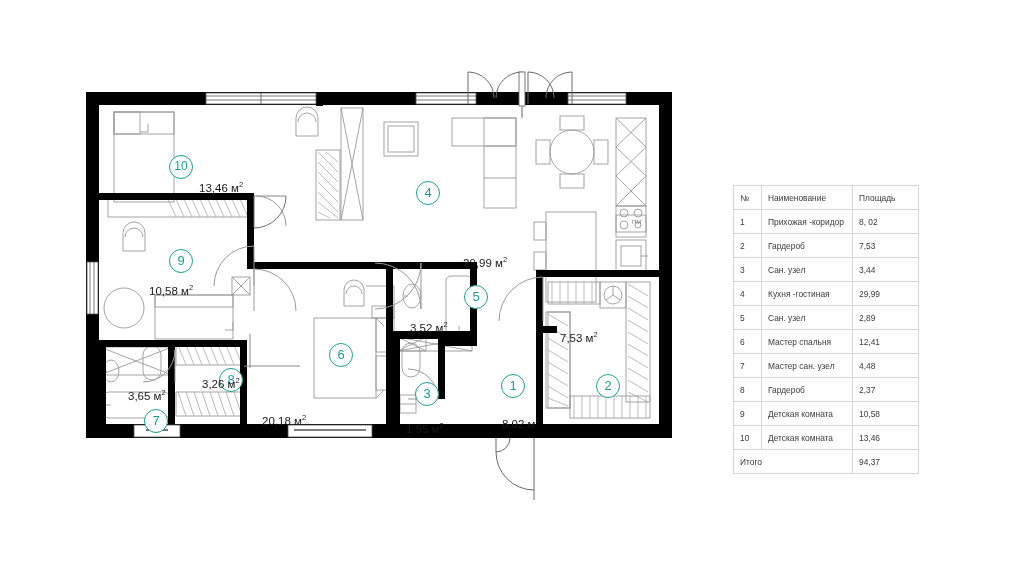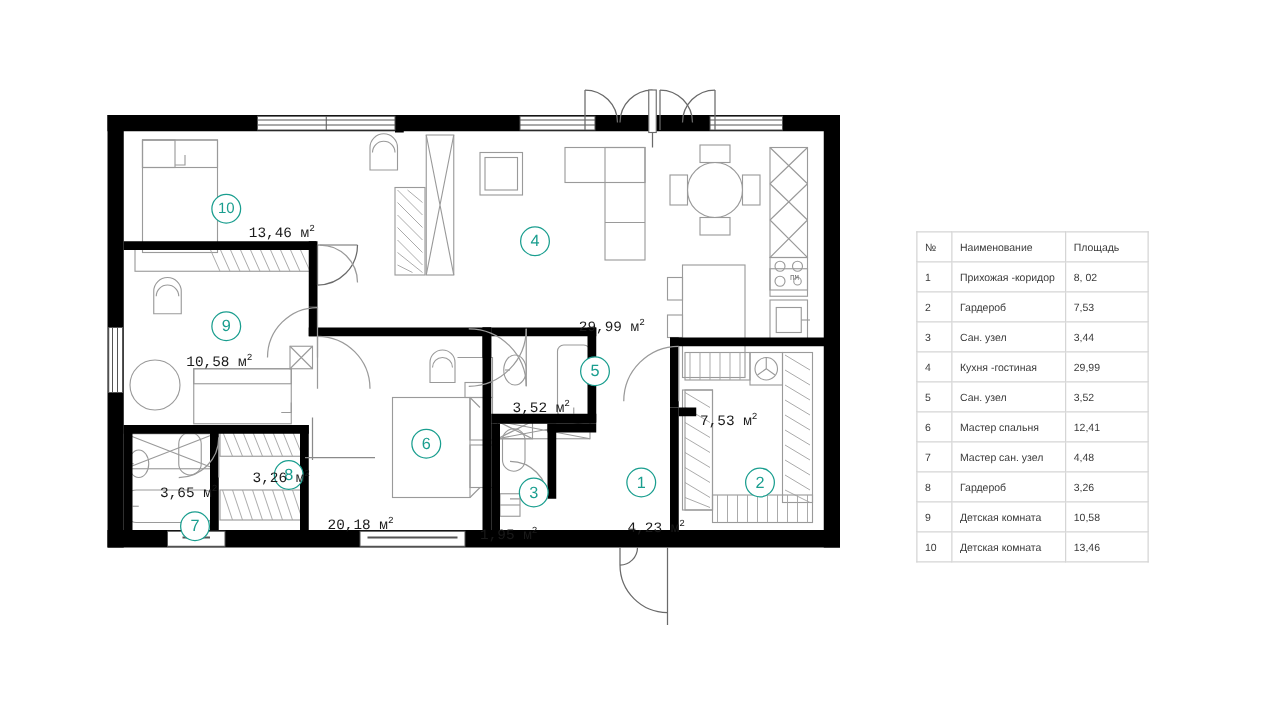--- a/index.html
+++ b/index.html
@@ -12,21 +12,21 @@
   
   .badge{position:absolute;width:24px;height:24px;border-radius:50%;
          border:1.6px solid #1a9e8f;color:#1a9e8f;
          font-size:13px;line-height:21px;text-align:center;
          font-family:"Liberation Sans",sans-serif;
          background:#ffffff;box-sizing:border-box;}
   .badge.wide{font-size:12px;}
 
   
   .area{position:absolute;font-size:11.5px;color:#1a1a1a;white-space:nowrap;
-        font-family:Liberation Mono, monospace;}
+        font-family:Liberation Sans, sans-serif;}
   .area sup{font-size:7.5px;vertical-align:super;}
 
   
   #spec-table{position:absolute;left:733px;top:185px;width:186px;
               border-collapse:collapse;font-size:8.4px;color:#3a3a3a;
               font-family:"Liberation Sans",sans-serif;background:#fff;}
   #spec-table td,#spec-table th{border:1px solid #d5d5d5;padding:5px 5px 5px 6px;
               text-align:left;font-weight:normal;height:13px;vertical-align:middle;}
   #spec-table th{color:#3a3a3a;}
   #spec-table .c-no{width:16px;}
@@ -339,24 +339,24 @@
   <div class="area" style="left:463px;top:255px">
     <span>29,99 м</span><sup>2</sup></div>
   <div class="area" style="left:410px;top:320px">
     <span>3,52 м</span><sup>2</sup></div>
   <div class="area" style="left:128px;top:388px">
     <span>3,65 м</span><sup>2</sup></div>
   <div class="area" style="left:202px;top:376px">
     <span>3,26 м</span><sup>2</sup></div>
   <div class="area" style="left:262px;top:413px">
     <span>20,18 м</span><sup>2</sup></div>
-  <div class="area" style="left:384px;top:421px">
+  <div class="area" style="left:406px;top:421px">
     <span>1,95 м</span><sup>2</sup></div>
   <div class="area" style="left:502px;top:416px">
-    <span>4,23 м</span><sup>2</sup></div>
+    <span>8,02 м</span><sup>2</sup></div>
   <div class="area" style="left:560px;top:330px">
     <span>7,53 м</span><sup>2</sup></div>
 
   <div class="area" style="left:632px;top:219px;font-size:6px;color:#777">ПМ</div>
 </div>
 
 <table id="spec-table">
   <thead>
     <tr>
       <th class="c-no">№</th>
@@ -381,41 +381,45 @@
       <td>3,44</td>
     </tr>
     <tr>
       <td>4</td>
       <td>Кухня -гостиная</td>
       <td>29,99</td>
     </tr>
     <tr>
       <td>5</td>
       <td>Сан. узел</td>
-      <td>3,52</td>
+      <td>2,89</td>
     </tr>
     <tr>
       <td>6</td>
       <td>Мастер спальня</td>
       <td>12,41</td>
     </tr>
     <tr>
       <td>7</td>
       <td>Мастер сан. узел</td>
       <td>4,48</td>
     </tr>
     <tr>
       <td>8</td>
       <td>Гардероб</td>
-      <td>3,26</td>
+      <td>2,37</td>
     </tr>
     <tr>
       <td>9</td>
       <td>Детская комната</td>
       <td>10,58</td>
     </tr>
     <tr>
       <td>10</td>
       <td>Детская комната</td>
       <td>13,46</td>
     </tr>
+    <tr class="total">
+      <td colspan="2">Итого</td>
+      <td>94,37</td>
+    </tr>
   </tbody>
 </table>
 
 </body></html>

